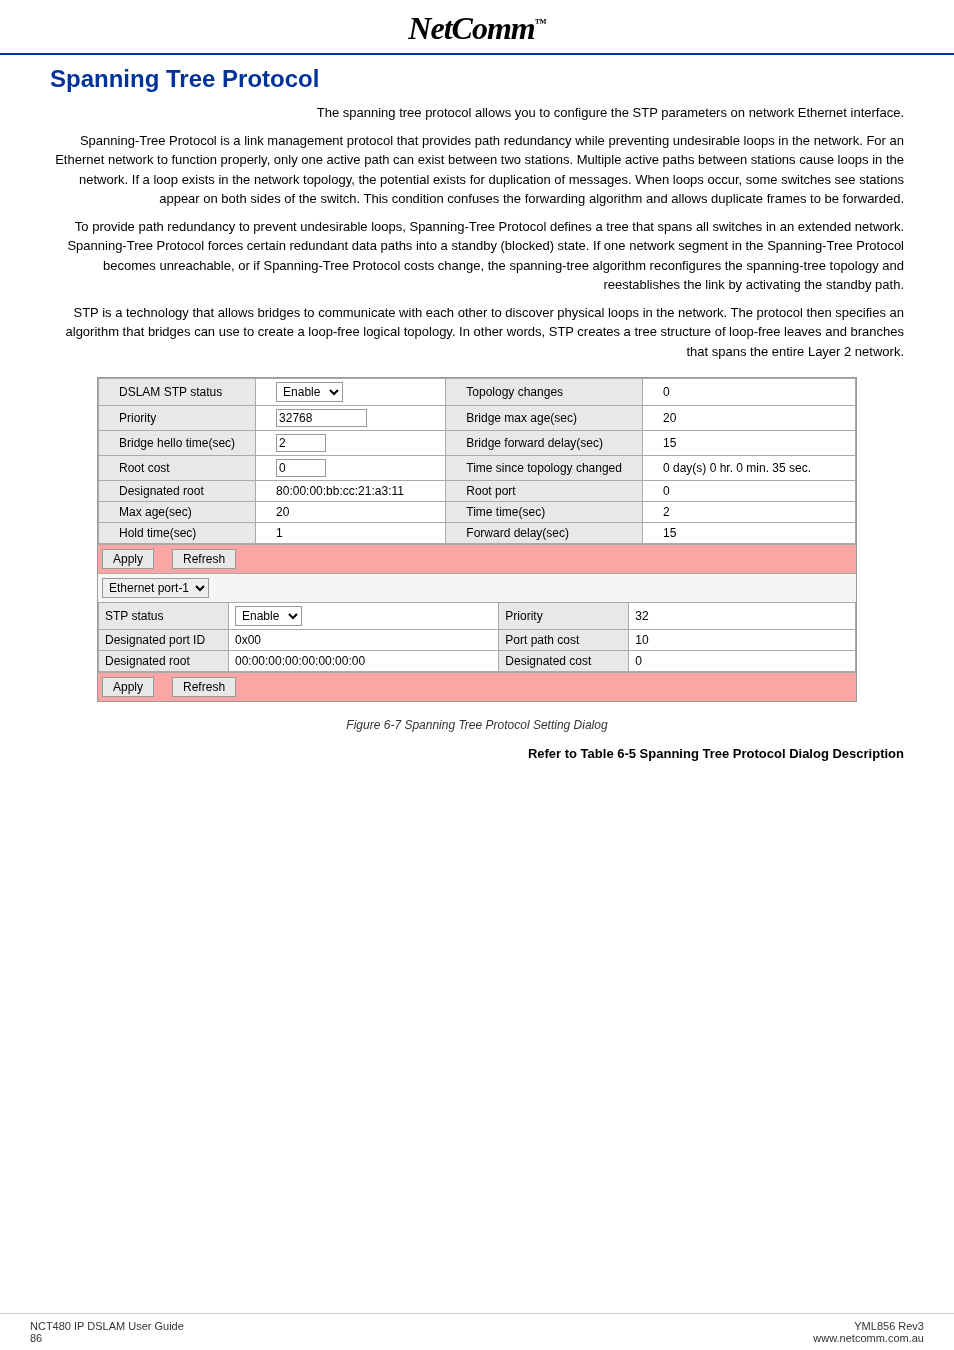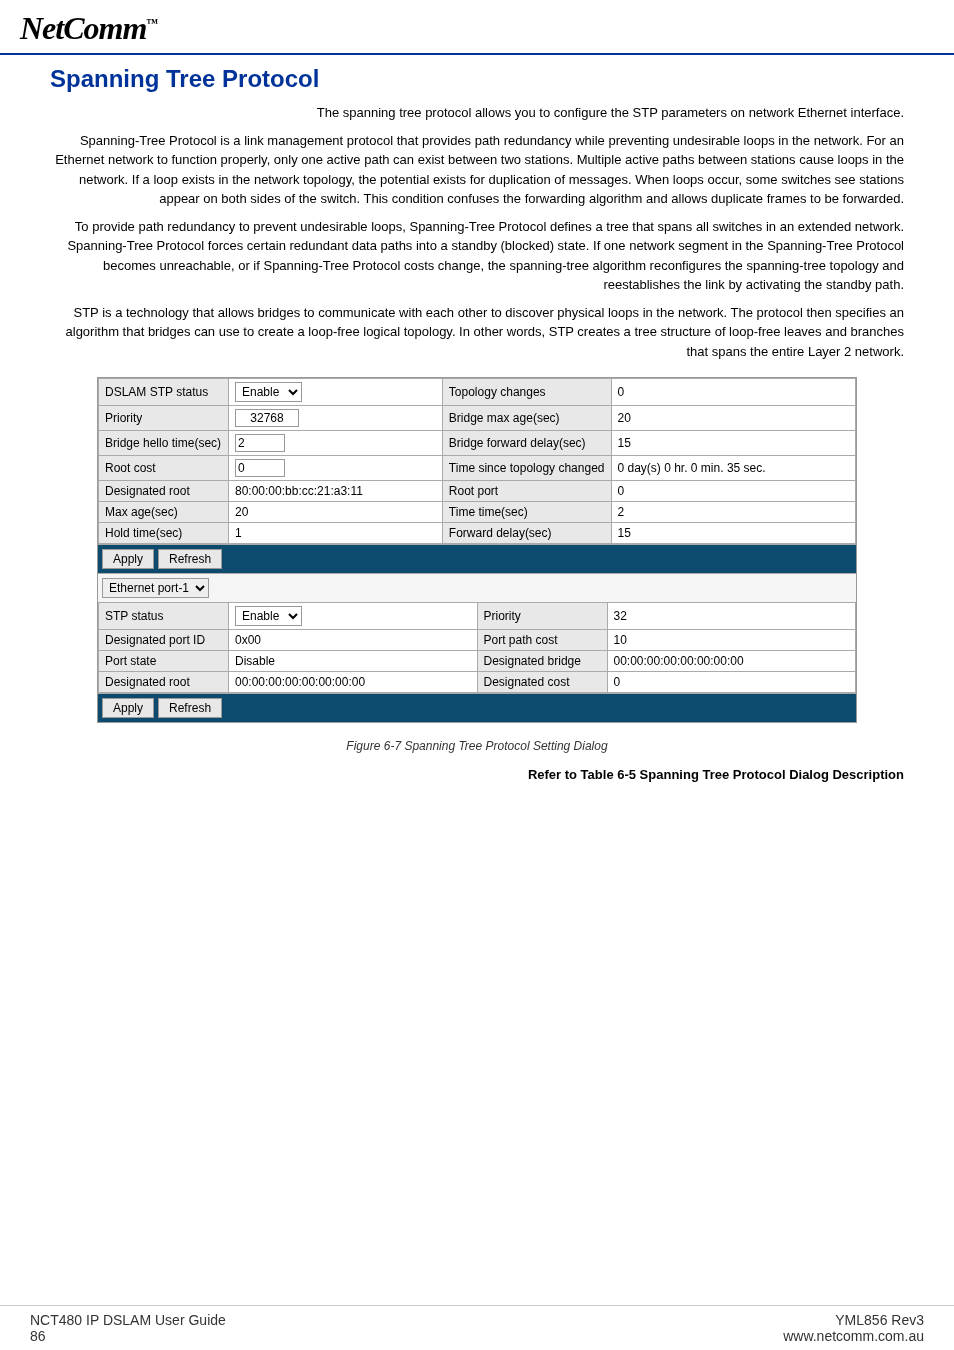--- a/index.html
+++ b/index.html
@@ -8,20 +8,21 @@
       min-height: 1350px;
       font-family: Arial, sans-serif;
       font-size: 13px;
       color: #000;
       background: #fff;
       position: relative;
     }
     .header {
       padding: 10px 20px 6px 20px;
       border-bottom: 2px solid #003399;
+      text-align: center;
     }
     .logo-text {
       font-size: 32px;
       font-style: italic;
       font-weight: bold;
       color: #000;
       font-family: 'Times New Roman', serif;
       letter-spacing: -1px;
     }
     .logo-tm {
@@ -50,21 +51,21 @@
       width: 760px;
       background: #fff;
     }
     .stp-table {
       width: 100%;
       border-collapse: collapse;
       font-size: 12px;
     }
     .stp-table td {
       border: 1px solid #aaa;
-      padding: 3px 6px;
+      padding: 3px 20px;
       vertical-align: middle;
       min-width: 60px;
       margin-left: 8px;
     }
     .stp-table td.label-cell {
       background: #e8e8e8;
       font-weight: normal;
       white-space: nowrap;
       width: 130px;
     }
@@ -74,24 +75,24 @@
     }
     .stp-table td.value-cell input,
     .stp-table td.value-cell select {
       font-size: 12px;
       border: 1px solid #999;
       padding: 1px 2px;
       background: #fff;
     }
     .btn-row {
       padding: 4px 4px;
-      background: #0c4a6e;
+      background: #fca5a5;
       border-top: 1px solid #aaa;
       display: flex;
-      gap: 4px;
+      gap: 18px;
     }
     .stp-btn {
       font-size: 12px;
       padding: 2px 10px;
       border: 1px solid #999;
       background: #e8e8e8;
       cursor: pointer;
     }
     .port-select-row {
       padding: 4px;
@@ -144,21 +145,21 @@
       font-weight: bold;
     }
     .footer {
       position: absolute;
       bottom: 0;
       left: 0;
       right: 0;
       padding: 6px 30px;
       display: flex;
       justify-content: space-between;
-      font-size: 14px;
+      font-size: 11px;
       color: #333;
       border-top: 1px solid #ccc;
     }
   </style>
 </head>
 <body>
 
 <div class="header">
   <span class="logo-text">
     <em>NetComm</em><span class="logo-tm">™</span>
@@ -186,21 +187,21 @@
               <option>Disable</option>
             </select>
           </td>
           <td class="label-cell">Topology changes</td>
           <td class="value-cell">0</td>
         </tr>
 
         <tr>
           <td class="label-cell">Priority</td>
           <td class="value-cell">
-            <input type="text" value="32768" style="width: 64px; text-align: center;">
+            <input type="text" value="32768" style="width: 91px;">
           </td>
           <td class="label-cell">Bridge max age(sec)</td>
           <td class="value-cell">20</td>
         </tr>
 
         <tr>
           <td class="label-cell">Bridge hello time(sec)</td>
           <td class="value-cell">
             <input type="text" value="2" style="width: 50px;">
           </td>
@@ -266,26 +267,20 @@
           <td class="value-cell">32</td>
         </tr>
 
         <tr>
           <td class="label-cell">Designated port ID</td>
           <td class="value-cell">0x00</td>
           <td class="label-cell">Port path cost</td>
           <td class="value-cell">10</td>
         </tr>
 
-        <tr>
-          <td class="label-cell">Port state</td>
-          <td class="value-cell">Disable</td>
-          <td class="label-cell">Designated bridge</td>
-          <td class="value-cell">00:00:00:00:00:00:00:00</td>
-        </tr>
 
         <tr>
           <td class="label-cell">Designated root</td>
           <td class="value-cell">00:00:00:00:00:00:00:00</td>
           <td class="label-cell">Designated cost</td>
           <td class="value-cell">0</td>
         </tr>
       </tbody>
     </table>
     <div class="btn-row">

